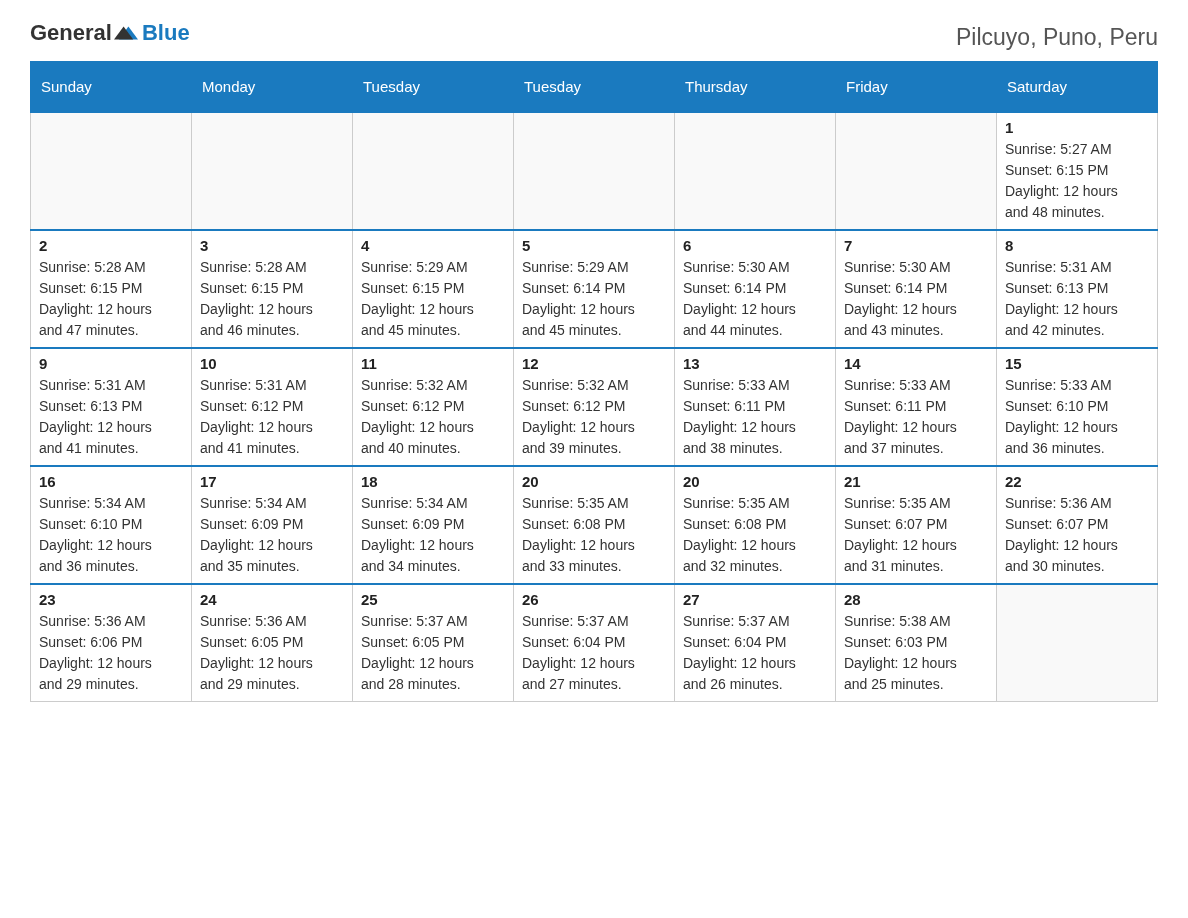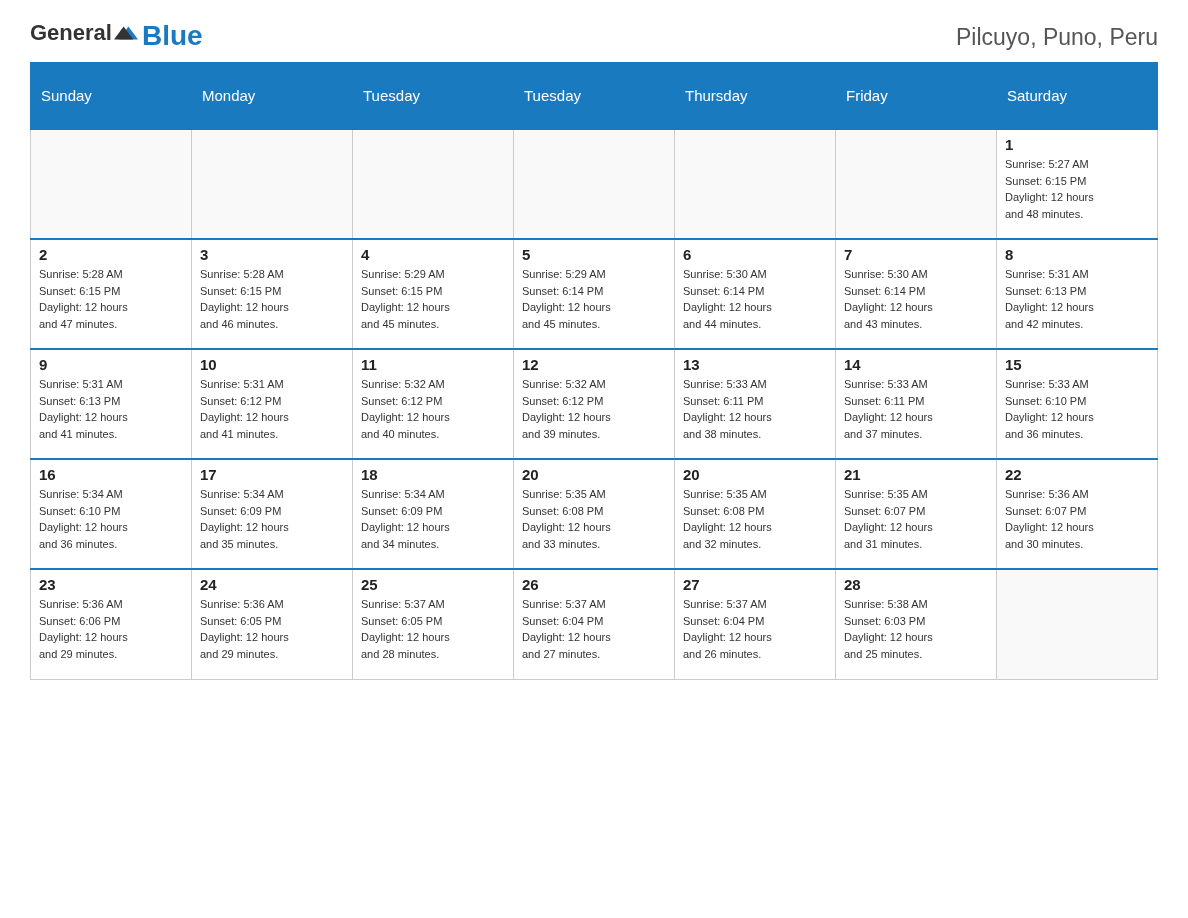--- a/index.html
+++ b/index.html
@@ -15,21 +15,21 @@
       justify-content: space-between;
       align-items: flex-start;
       margin-bottom: 10px;
     }
     .logo-text-general {
       font-size: 22px;
       font-weight: bold;
       color: #333;
     }
     .logo-text-blue {
-      font-size: 28px;
+      font-size: 22px;
       font-weight: bold;
       color: #1a7abf;
     }
     .logo-icon {
       width: 24px;
       height: 24px;
       margin-left: 2px;
     }
     .title-block {
       text-align: right;
@@ -48,21 +48,21 @@
     .calendar {
       width: 100%;
       border-collapse: collapse;
       margin-top: 10px;
     }
     .calendar th {
       background-color: #1a7abf;
       color: #fff;
       font-size: 15px;
       font-weight: normal;
-      padding: 24px 10px;
+      padding: 16px 10px;
       text-align: left;
       border: 1px solid #1a7abf;
     }
     .calendar td {
       border: 1px solid #ccc;
       vertical-align: top;
       padding: 6px 8px;
       width: 14.28%;
       min-height: 100px;
       height: 110px;
@@ -74,21 +74,21 @@
       border-top: 2px solid #1a7abf;
     }
     .day-num {
       font-size: 15px;
       font-weight: bold;
       color: #222;
       display: block;
       margin-bottom: 3px;
     }
     .day-info {
-      font-size: 11px;
+      font-size: 14px;
       color: #333;
       line-height: 1.5;
     }
     .empty-cell {
       background: #f9f9f9;
     }
     .logo-wrapper {
       display: flex;
       flex-direction: row;
       align-items: flex-start;

